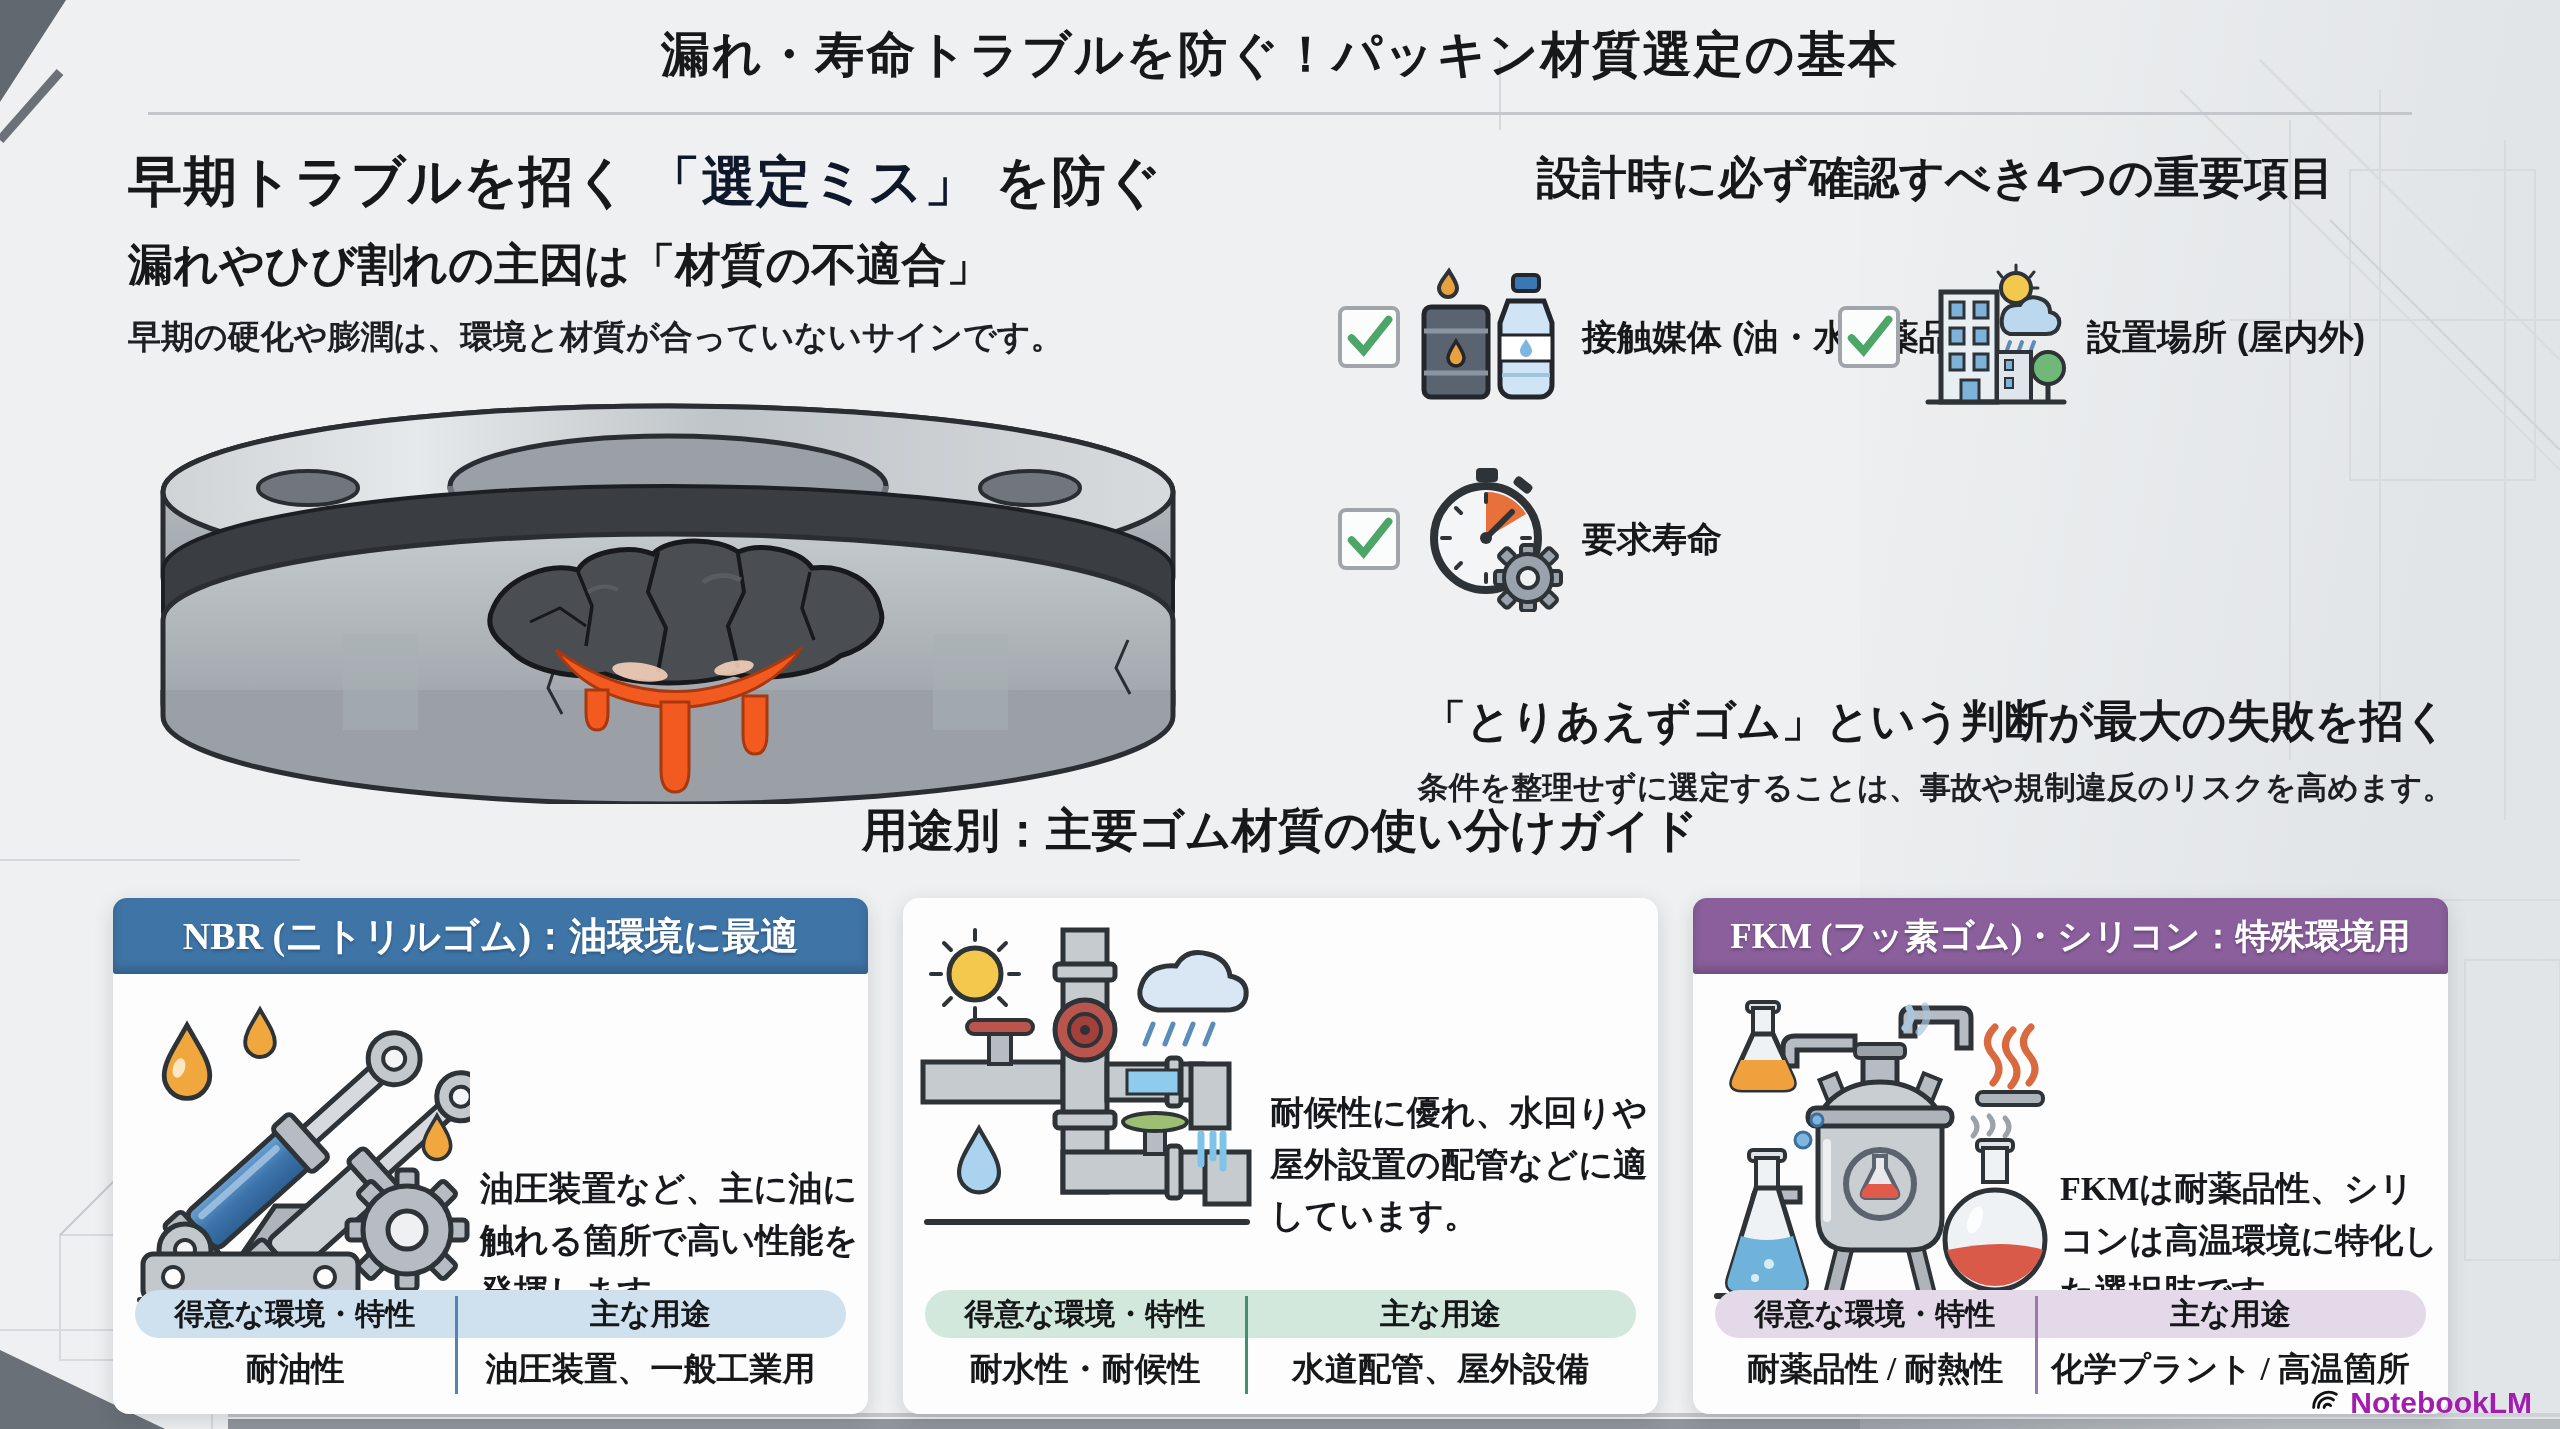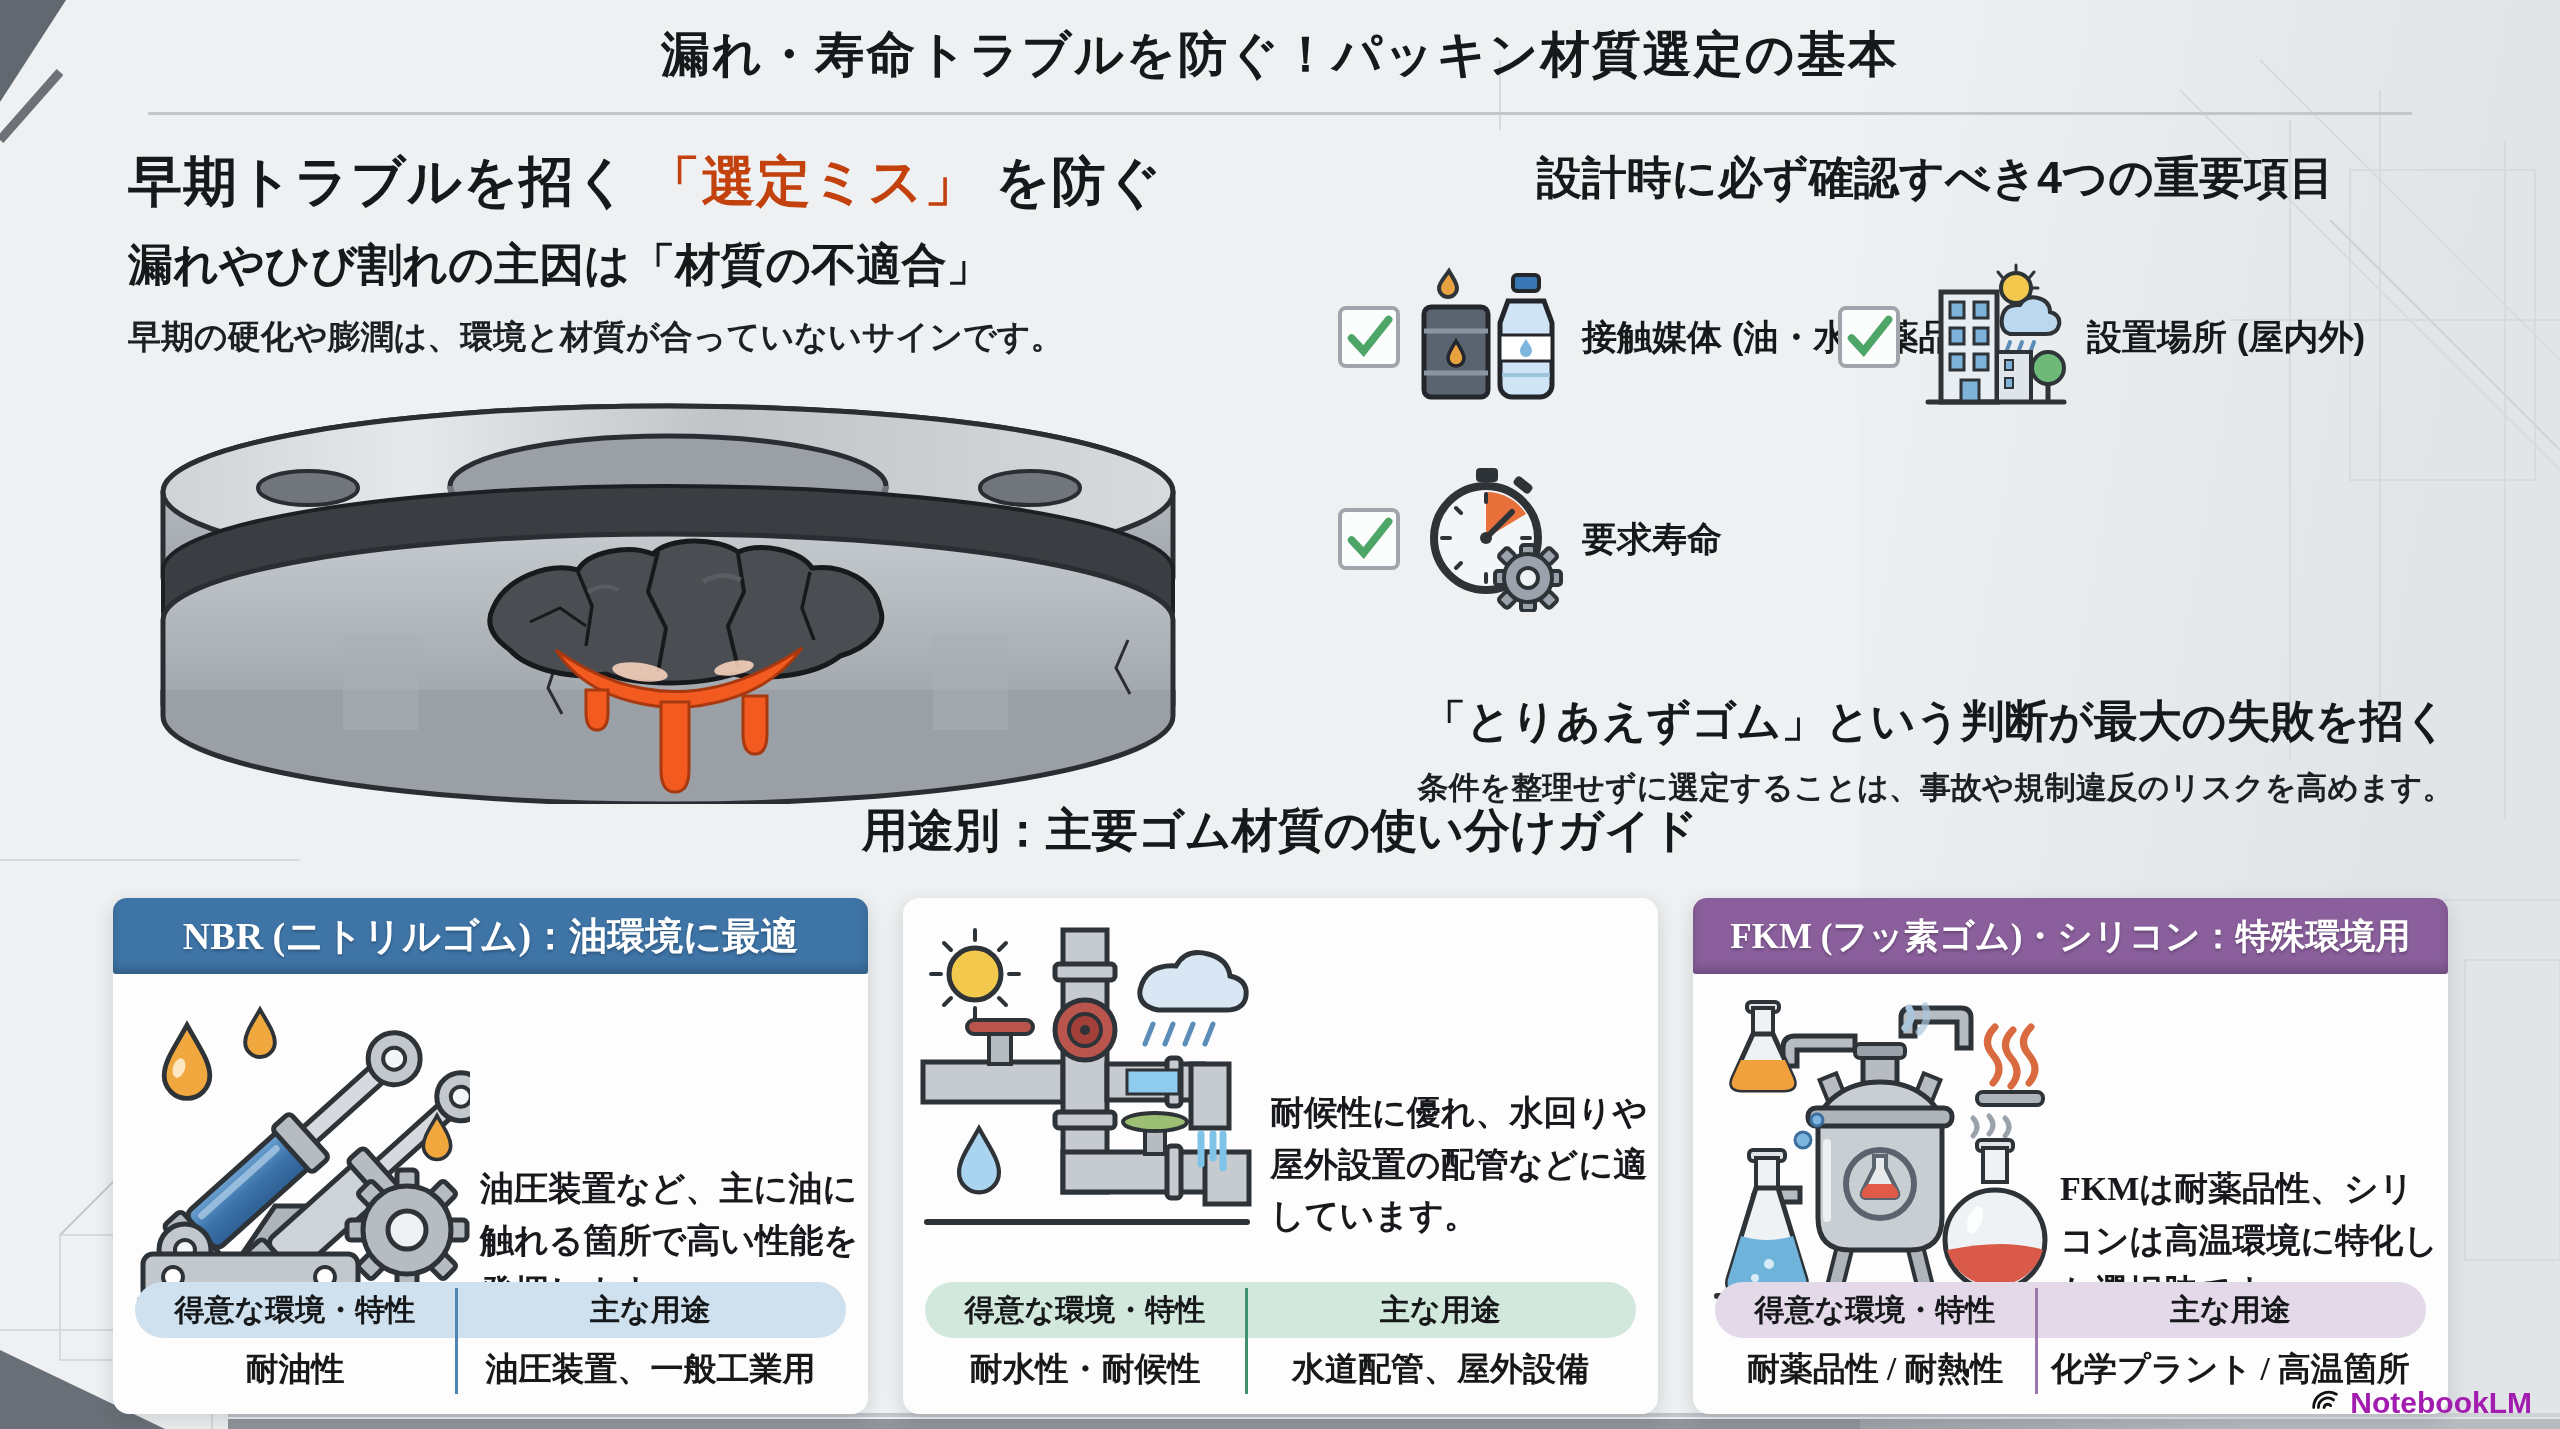--- a/index.html
+++ b/index.html
@@ -14,21 +14,21 @@
   .right-wash{position:absolute;right:0;top:0;width:700px;height:100%;
     background:linear-gradient(100deg,rgba(255,255,255,0) 0%,rgba(216,220,224,.55) 70%);}
   
   .title{position:absolute;top:22px;left:0;right:0;text-align:center;
     font-size:49px;font-weight:900;letter-spacing:2px;}
   .title-divider{position:absolute;top:112px;left:148px;width:2264px;height:3px;
     background:#c3c7cb;}
   
   .problem{position:absolute;left:128px;top:146px;width:1110px;}
   .problem h2{margin:0;font-size:54px;font-weight:900;letter-spacing:1px;}
-  .problem h2 .hl{color:#c2410c;}
+  .problem h2 .hl{color:#0f172a;}
   .problem h3{margin:16px 0 0;font-size:45px;font-weight:900;}
   .problem p{margin:20px 0 0;font-size:33px;font-weight:700;color:#1d1f22;}
   .gasket-wrap{position:absolute;left:118px;top:372px;width:1115px;height:432px;}
   
   .checks{position:absolute;left:1338px;top:148px;width:1195px;}
   .checks h2{margin:0;text-align:center;font-size:45px;font-weight:900;}
   .check-grid{margin-top:52px;display:grid;grid-template-columns:490px 1fr;
     row-gap:48px;column-gap:10px;}
   .check-item{display:flex;align-items:center;gap:16px;white-space:nowrap;}
   .checkbox{flex:none;width:54px;height:54px;border:4px solid #9fa5ab;border-radius:8px;
@@ -49,21 +49,21 @@
     white-space:nowrap;text-shadow:0 2px 3px rgba(0,0,0,.25);
     box-shadow:inset 0 -6px 10px rgba(0,0,0,.18);}
   .card-nbr  .card-header{background:#3e74a6;font-size:38px;}
   .card-epdm .card-header{background:#3f9170;font-size:33px;}
   .card-fkm  .card-header{background:#8a5f9c;font-size:35px;}
   .card-body{display:flex;gap:10px;padding:14px 10px 0 12px;align-items:flex-end;}
   .card-illu{flex:none;width:345px;height:330px;}
   .card-desc{flex:1;padding-top:58px;font-size:34px;font-weight:800;
     line-height:1.52;color:#17191c;}
   .card-table{position:absolute;left:22px;right:22px;bottom:14px;}
-  .tbl-head{display:flex;height:56px;border-radius:28px;align-items:center;
+  .tbl-head{display:flex;height:48px;border-radius:28px;align-items:center;
     font-size:30px;font-weight:800;}
   .tbl-vals{display:flex;height:62px;align-items:center;font-size:33px;font-weight:800;}
   .tc1{width:45%;text-align:center;}
   .tc2{width:55%;text-align:center;}
   .vline{position:absolute;top:6px;bottom:6px;left:45%;width:3px;}
   .card-nbr  .tbl-head{background:#cfe1ee;} .card-nbr  .vline{background:#4f85b5;}
   .card-epdm .tbl-head{background:#d3e8dd;} .card-epdm .vline{background:#3f9170;}
   .card-fkm  .tbl-head{background:#e3d9e9;} .card-fkm  .vline{background:#9b79ab;}
   
   .brand{position:absolute;right:28px;bottom:6px;display:flex;align-items:center;gap:8px;

